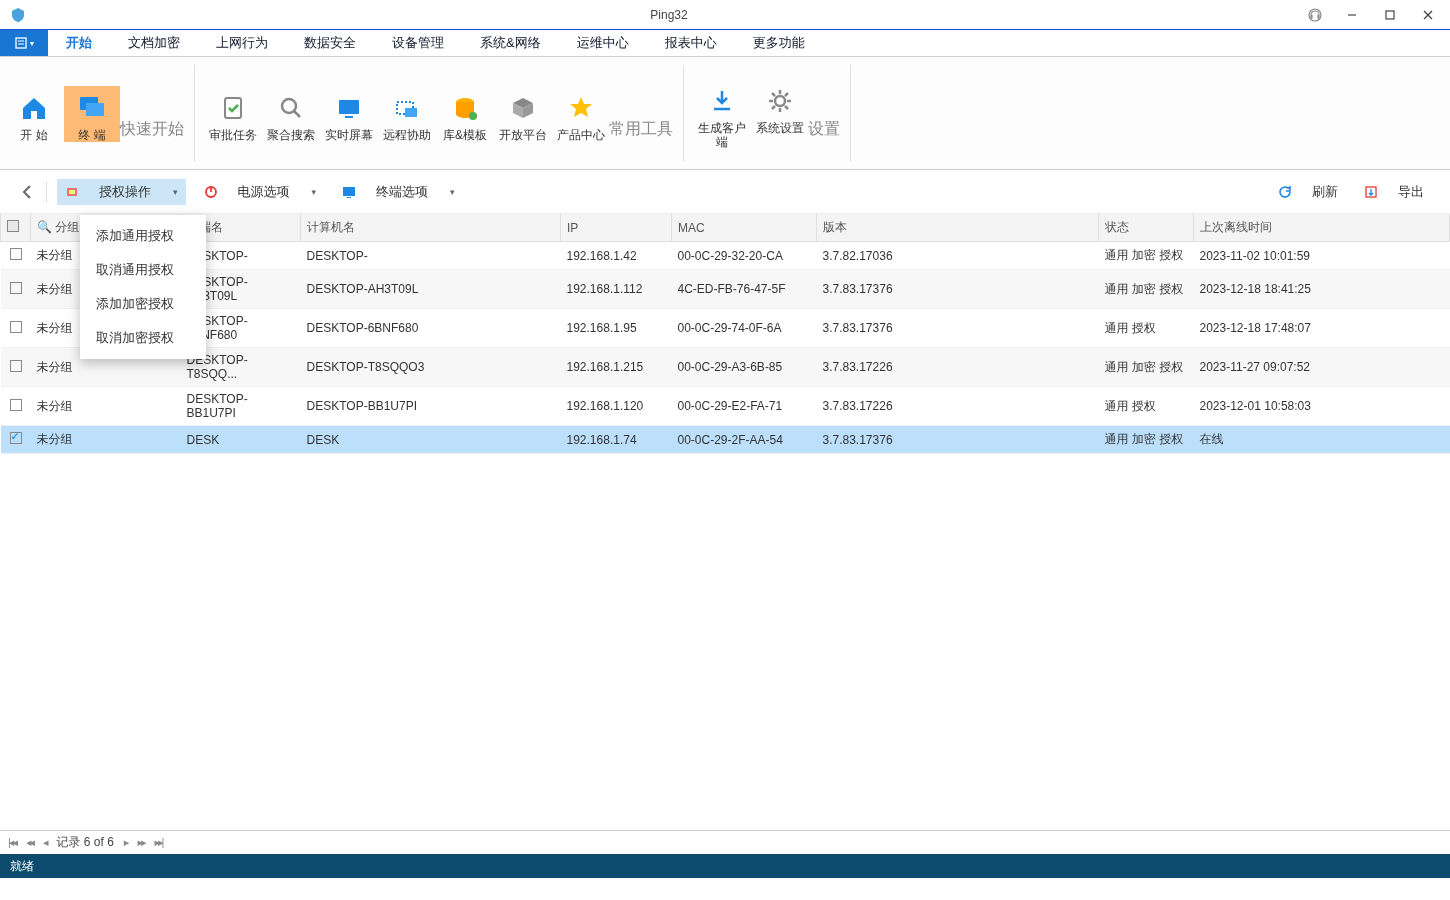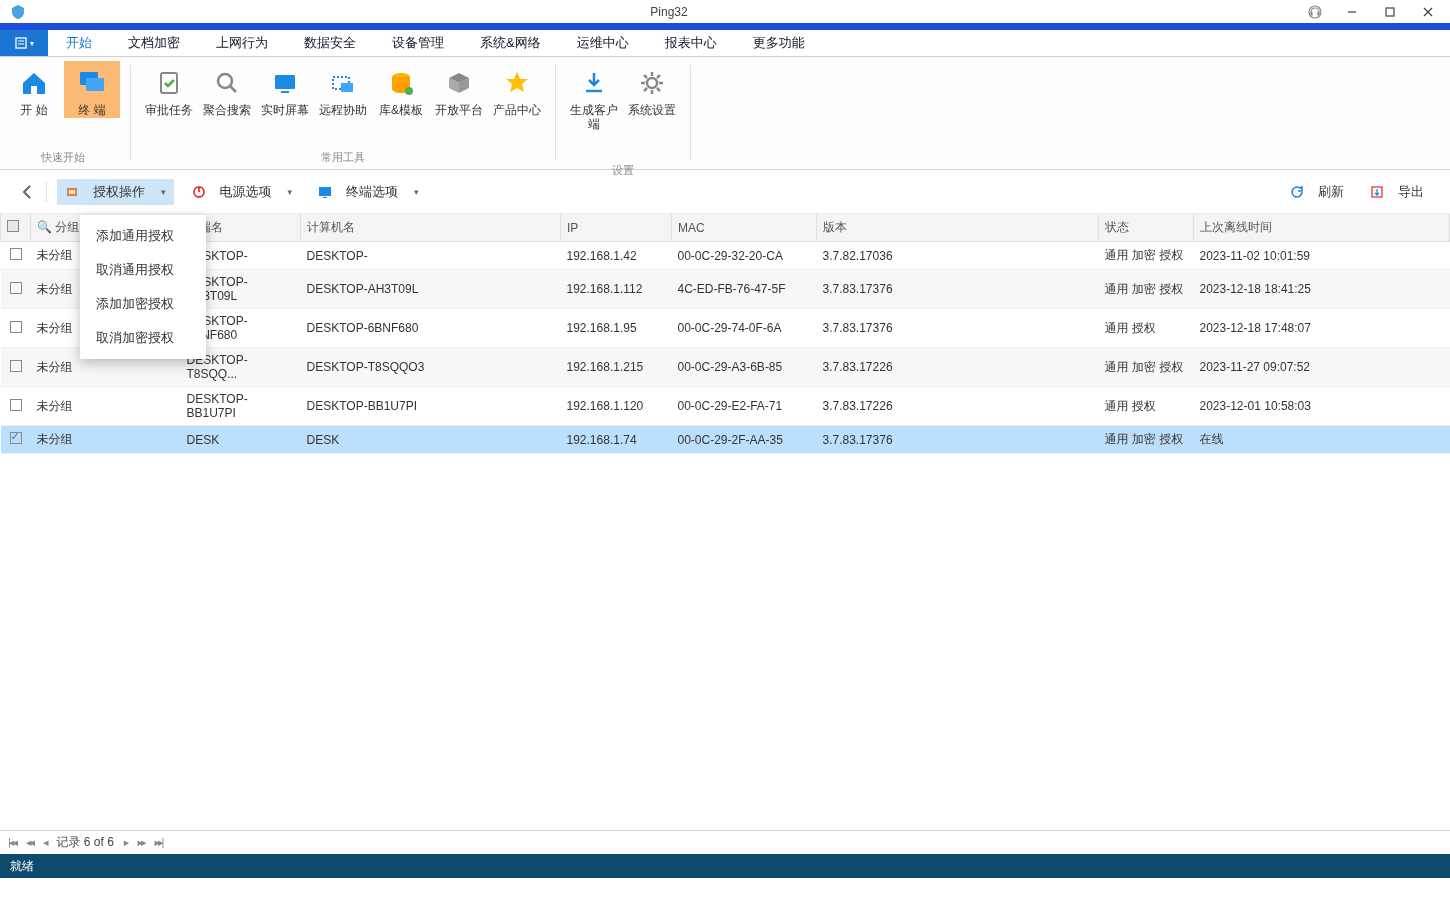--- a/index.html
+++ b/index.html
@@ -1,45 +1,45 @@
 <!DOCTYPE html>
 <html><head>
 <meta charset="utf-8">
 <style>
 * { box-sizing: border-box; margin: 0; padding: 0; font-family: "Microsoft YaHei", "Segoe UI", sans-serif; }
 html, body { width: 1450px; height: 900px; overflow: hidden; background: #fff; font-size: 12px; color: #333; }
 
 
-.titlebar { height: 30px; display: flex; align-items: center; padding: 0 4px; border-bottom: 7px solid #1d4ed8; }
+.titlebar { height: 30px; display: flex; align-items: center; padding: 0 4px; border-bottom: 1px solid #1d4ed8; }
 .titlebar .app-icon { width: 16px; height: 16px; margin: 0 6px; }
 .titlebar .title { flex: 1; text-align: center; font-size: 12px; color: #444; }
 .titlebar .win-btns { display: flex; align-items: center; gap: 2px; }
 .titlebar .win-btn { width: 36px; height: 28px; display: flex; align-items: center; justify-content: center; cursor: pointer; }
 .titlebar .head-icon { width: 18px; height: 18px; margin-right: 10px; }
 
 
 .ribbon-tabs { height: 26px; display: flex; align-items: stretch; background: #fff; }
 .file-btn { width: 48px; background: #1976d2; color: #fff; display: flex; align-items: center; justify-content: center; gap: 2px; cursor: pointer; }
 .rtab { padding: 0 18px; display: flex; align-items: center; cursor: pointer; color: #0f172a; font-size: 13px; }
-.rtab.active { color: #1976d2; font-weight: 400; }
+.rtab.active { color: #1976d2; font-weight: 700; }
 
 
 .ribbon-body { height: 114px; border-top: 1px solid #d0d0d0; border-bottom: 1px solid #d0d0d0; background: #fdfdfd; display: flex; align-items: stretch; position: relative; }
-.ribbon-group { display: flex; flex-direction: column; align-items: center; padding: 4px 6px 2px 6px; }
+.ribbon-group { display: flex; flex-direction: row; align-items: center; padding: 4px 6px 2px 6px; }
 .ribbon-group .items { display: flex; gap: 2px; flex: 1; }
-.ribbon-group .glabel { font-size: 11px; color: #888; padding-bottom: 2px; margin-top: 32px; }
+.ribbon-group .glabel { font-size: 16px; color: #888; padding-bottom: 2px; margin-top: 32px; }
 .ribbon-sep { width: 1px; background: #e0e0e0; margin: 8px 4px; }
 .rbtn { width: 56px; display: flex; flex-direction: column; align-items: center; justify-content: flex-start; padding-top: 6px; cursor: pointer; gap: 4px; }
 .rbtn.active { background: #fdba74; }
 .rbtn .ricon { width: 32px; height: 32px; display: flex; align-items: center; justify-content: center; }
 .rbtn .rlabel { font-size: 12px; color: #333; text-align: center; line-height: 14px; }
 
 
 .toolbar { height: 44px; display: flex; align-items: center; padding: 0 18px; gap: 10px; border-bottom: 1px solid #eee; }
-.tool-splitbtn { display: flex; align-items: center; gap: 14px; padding: 4px 8px; cursor: pointer; font-size: 13px; }
+.tool-splitbtn { display: flex; align-items: center; gap: 20px; padding: 4px 8px; cursor: pointer; font-size: 13px; }
 .tool-splitbtn.active { background: #cde6f7; }
 .tool-splitbtn .caret { font-size: 9px; color: #666; margin-left: 2px; }
 .toolbar-spacer { flex: 1; }
 
 
 .dropdown { position: absolute; left: 80px; top: 215px; width: 126px; background: #fff; box-shadow: 0 4px 12px rgba(0,0,0,.25); z-index: 10; padding: 4px 0; }
 .dropdown .ditem { padding: 8px 16px; font-size: 13px; cursor: pointer; }
 
 
 .table-wrap { position: relative; height: 616px; overflow: hidden; }
@@ -382,21 +382,21 @@
           <td>3.7.83.17226</td>
           <td>通用 授权</td>
           <td>2023-12-01 10:58:03</td>
         </tr>
         <tr class="selected">
           <td class="col-chk"><span class="chk checked"></span></td>
           <td>未分组</td>
           <td>DESK</td>
           <td>DESK</td>
           <td>192.168.1.74</td>
-          <td>00-0C-29-2F-AA-35</td>
+          <td>00-0C-29-2F-AA-54</td>
           <td>3.7.83.17376</td>
           <td>通用 加密 授权</td>
           <td>在线</td>
         </tr>
       </tbody>
   </table>
 </div>
 
 <div class="pager">
   <span class="pbtn">|◂◂</span>

